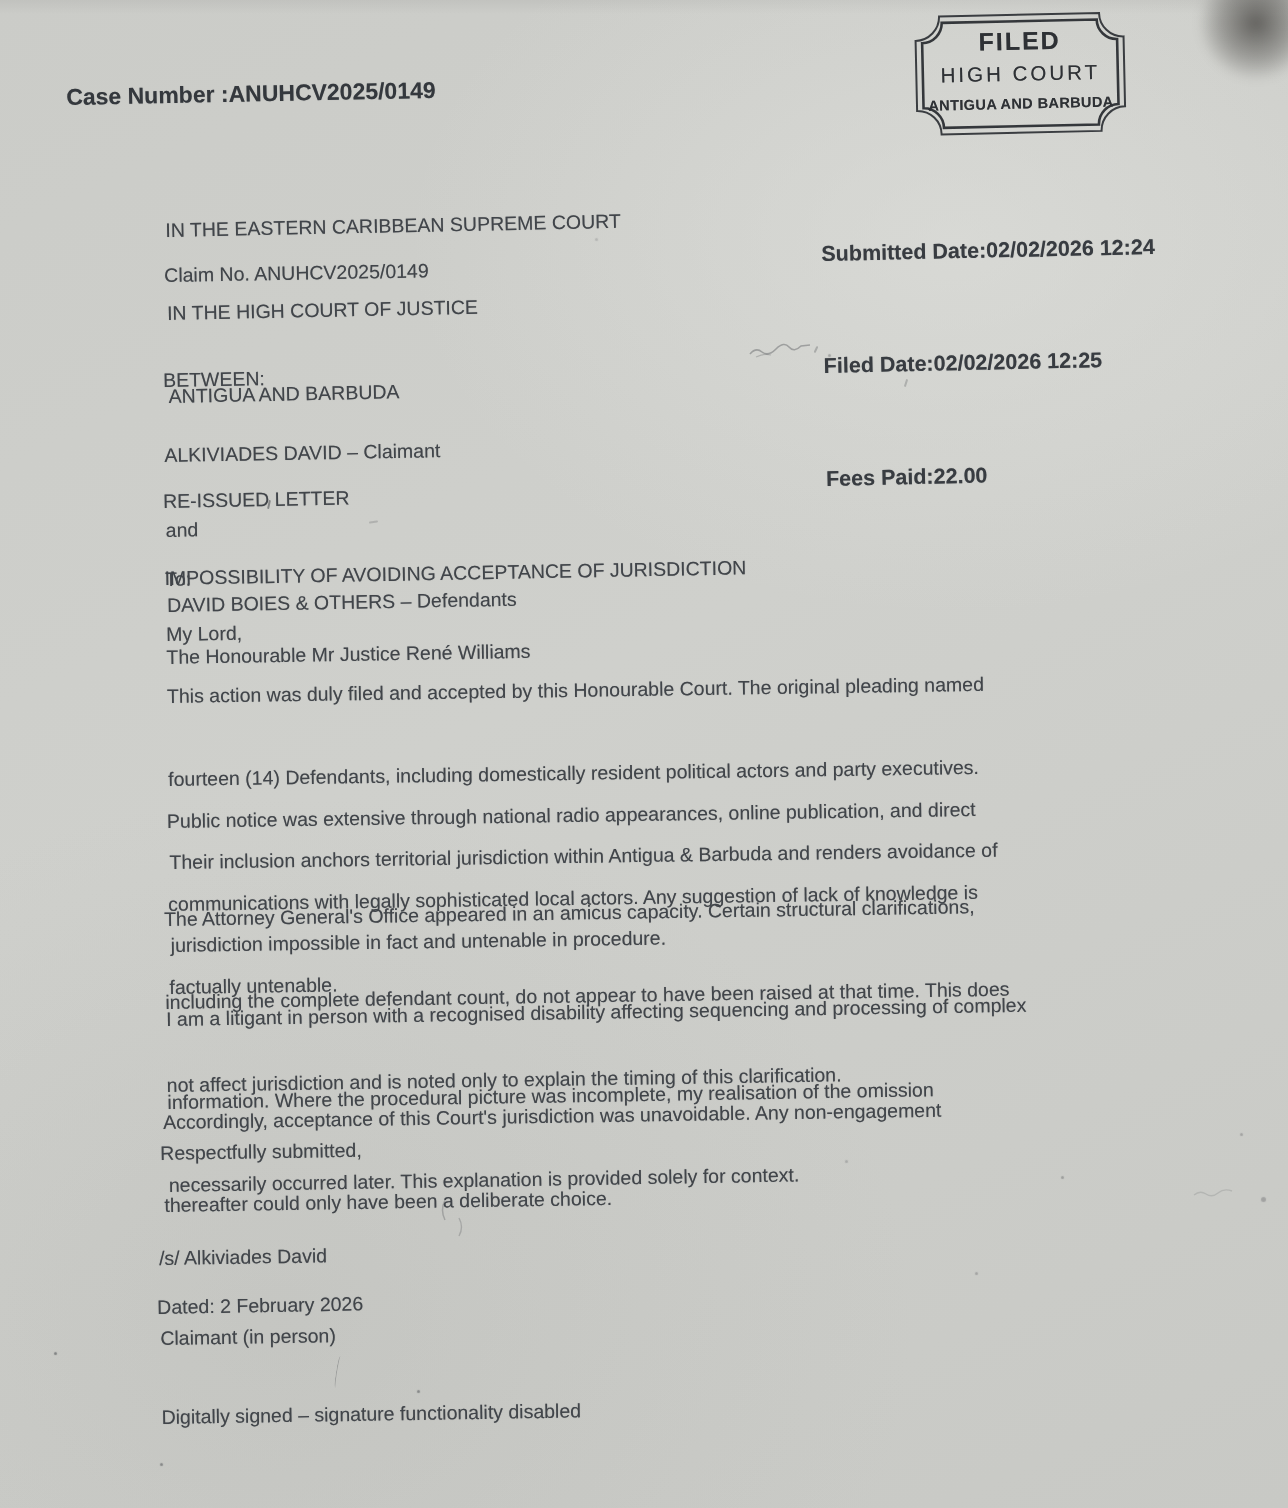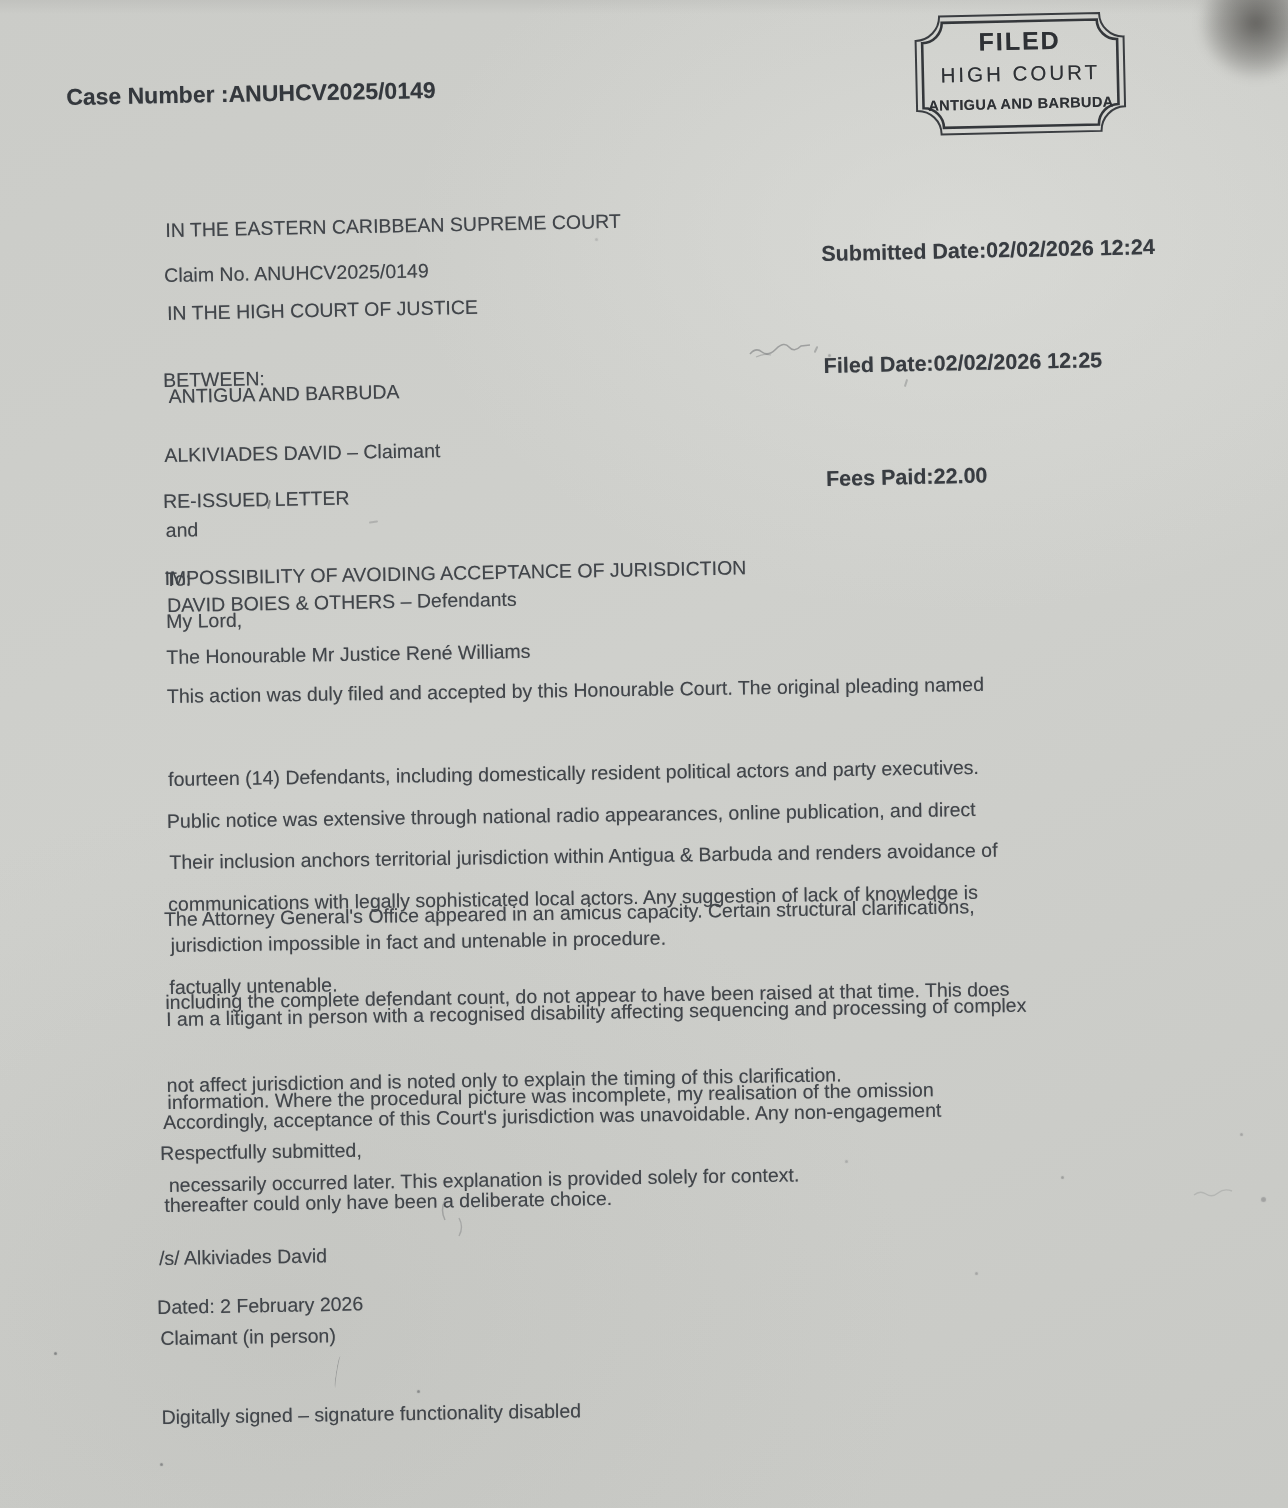--- a/index.html
+++ b/index.html
@@ -30,21 +30,21 @@
   .s2{top:50px;font-size:20.5px;font-weight:400;letter-spacing:3px;line-height:24px;}
   .s3{top:83px;font-size:14.5px;font-weight:700;letter-spacing:0.4px;line-height:18px;}
 
   .court-heading{left:164px;top:162px;transform:rotate(-1.15deg);}
   .meta{left:820px;top:188px;transform:rotate(-1.2deg);}
   .meta-line{font-weight:700;font-size:21.5px;line-height:23px;color:#383c41;margin-bottom:34px;white-space:pre;}
   .claim-no{left:164px;top:262px;transform:rotate(-1deg);}
   .parties{left:162px;top:318px;line-height:25px;transform:rotate(-1deg);}
   .subject{left:162px;top:438px;line-height:25.5px;transform:rotate(-1.05deg);}
   .to-block{left:164px;top:514px;line-height:26px;transform:rotate(-0.95deg);}
-  .salutation{left:166px;top:608px;transform:rotate(-0.9deg);}
+  .salutation{left:166px;top:621px;transform:rotate(-0.9deg);}
 
   .p1{left:166px;top:628px;transform:rotate(-0.85deg);}
   .p2{left:166px;top:753px;transform:rotate(-0.85deg);}
   .p3{left:163px;top:851px;transform:rotate(-0.9deg);}
   .p4{left:165px;top:951px;transform:rotate(-0.95deg);}
   .p5{left:162px;top:1054px;transform:rotate(-0.9deg);}
 
   .closing{left:160px;top:1140px;transform:rotate(-0.9deg);}
   .sig{left:158px;top:1192px;line-height:26.5px;transform:rotate(-0.9deg);}
   .dated{left:157px;top:1294px;transform:rotate(-1deg);}

